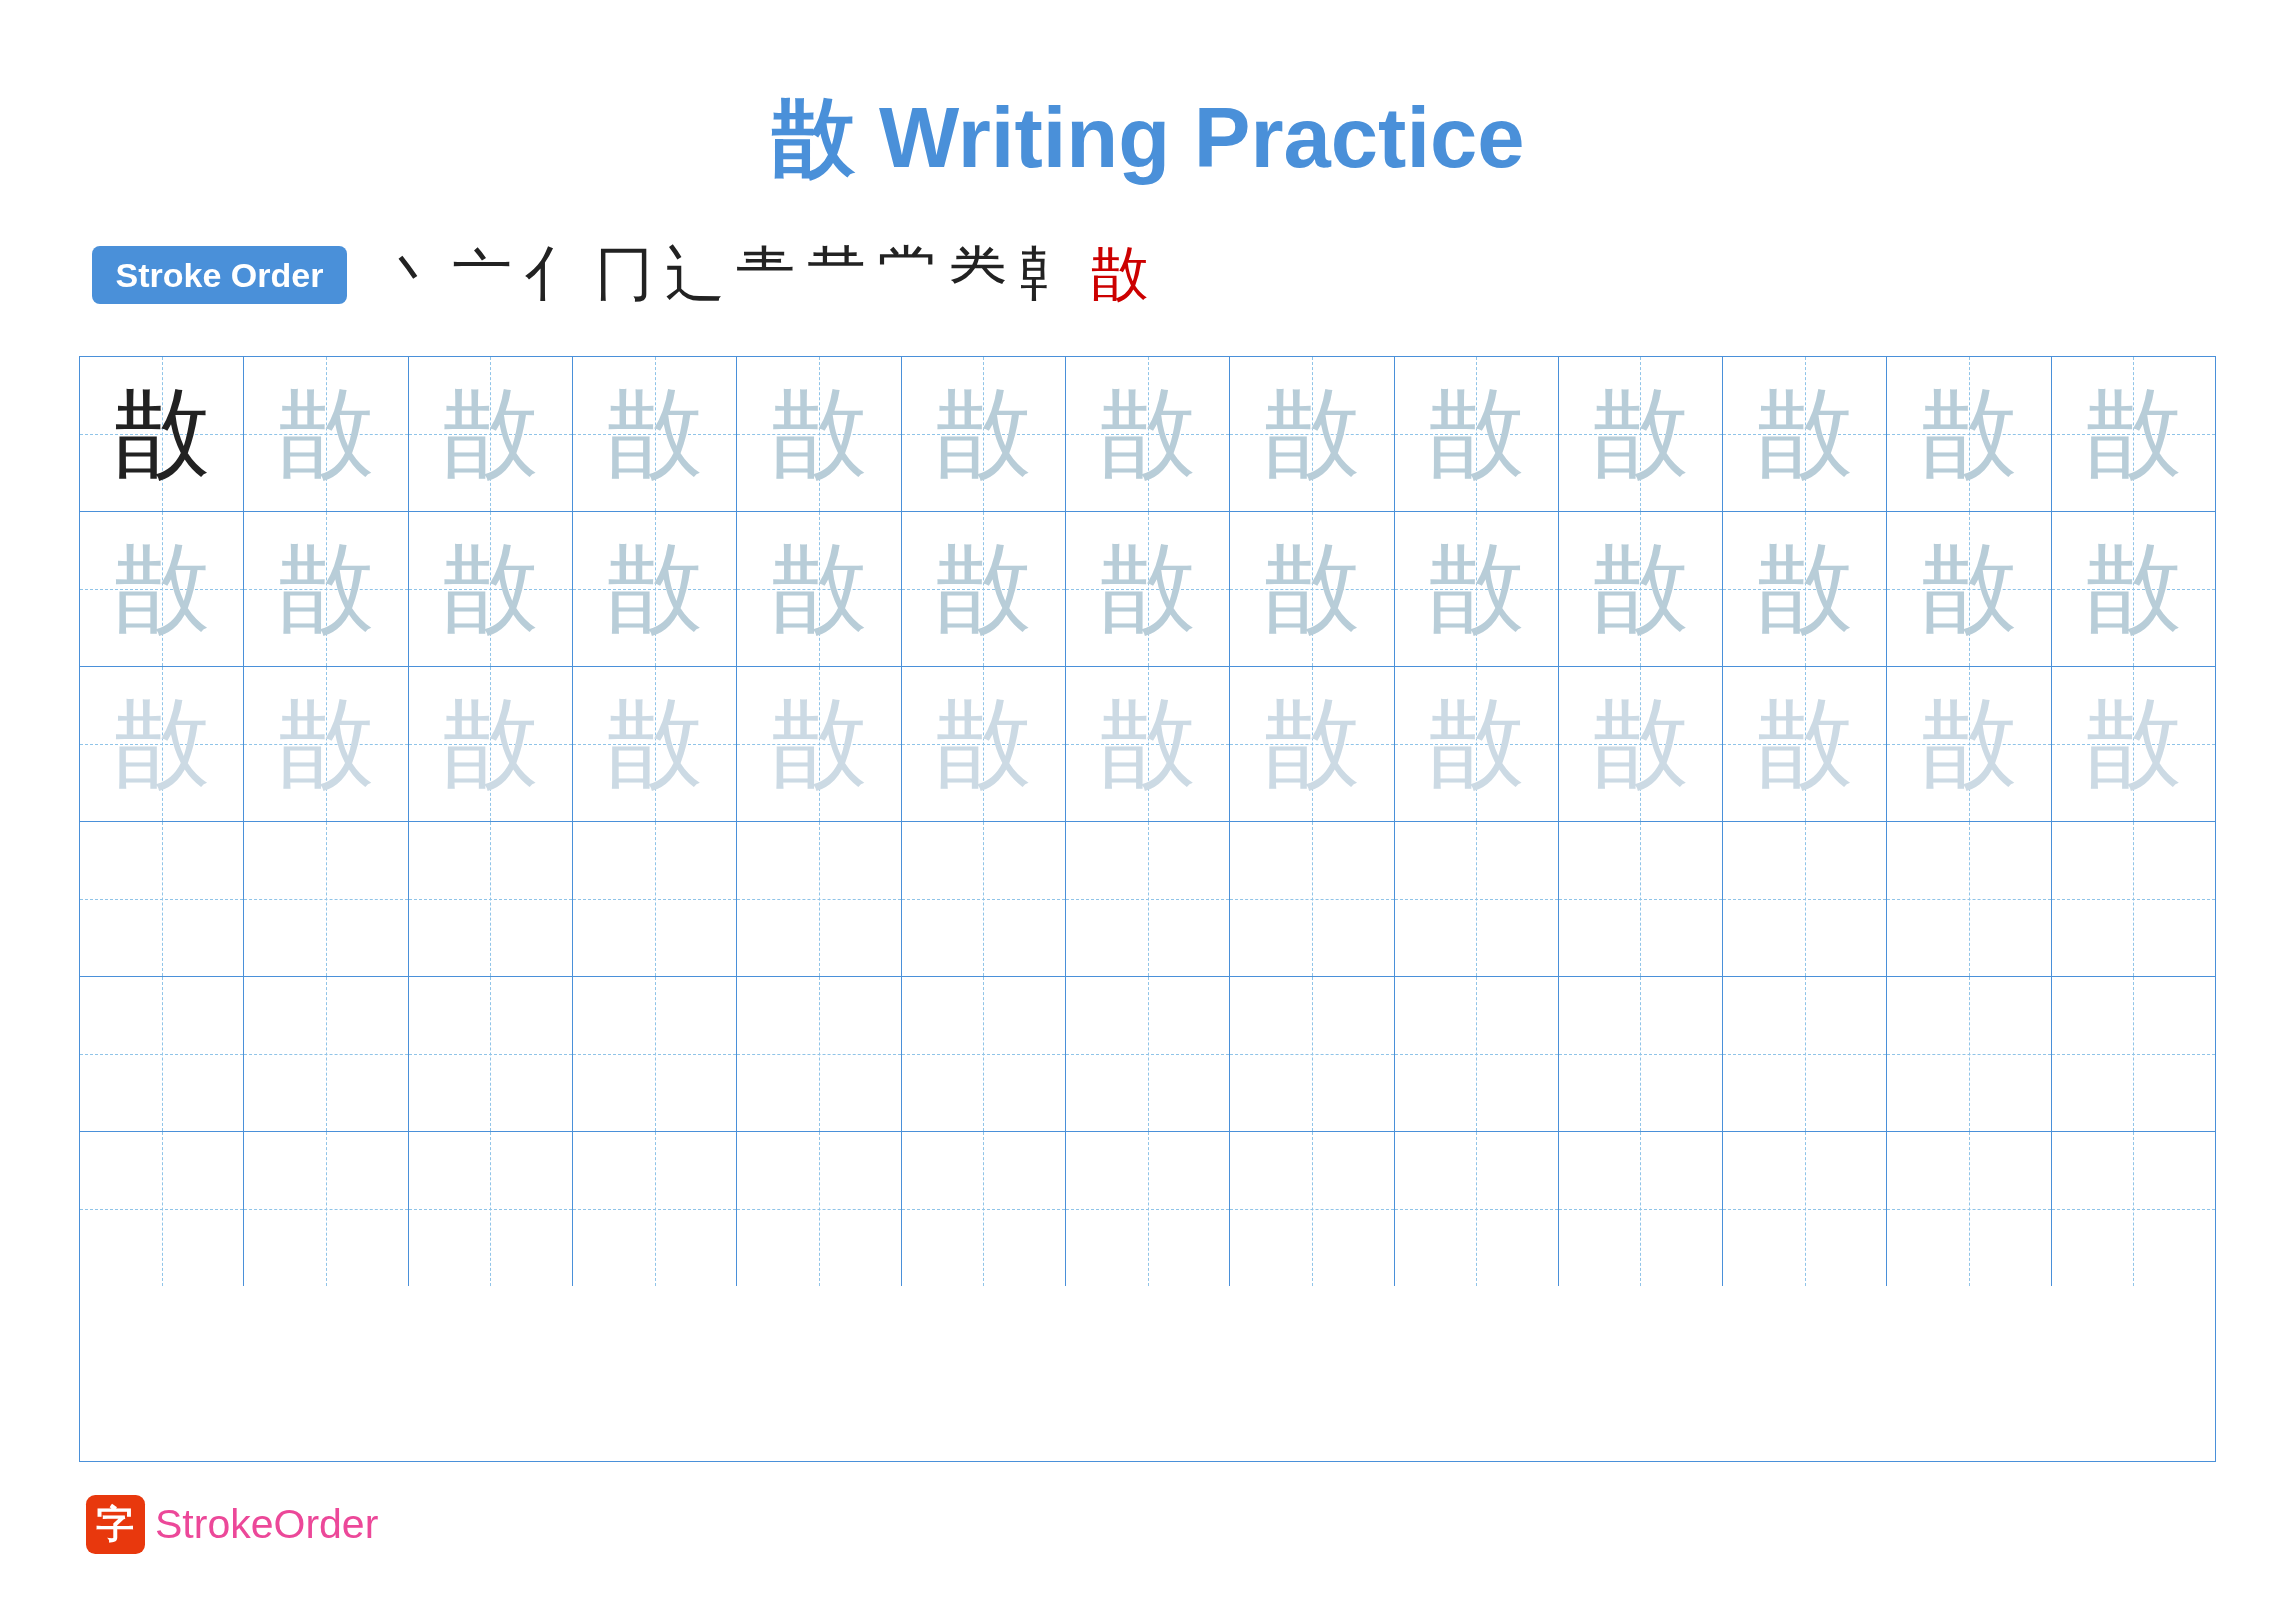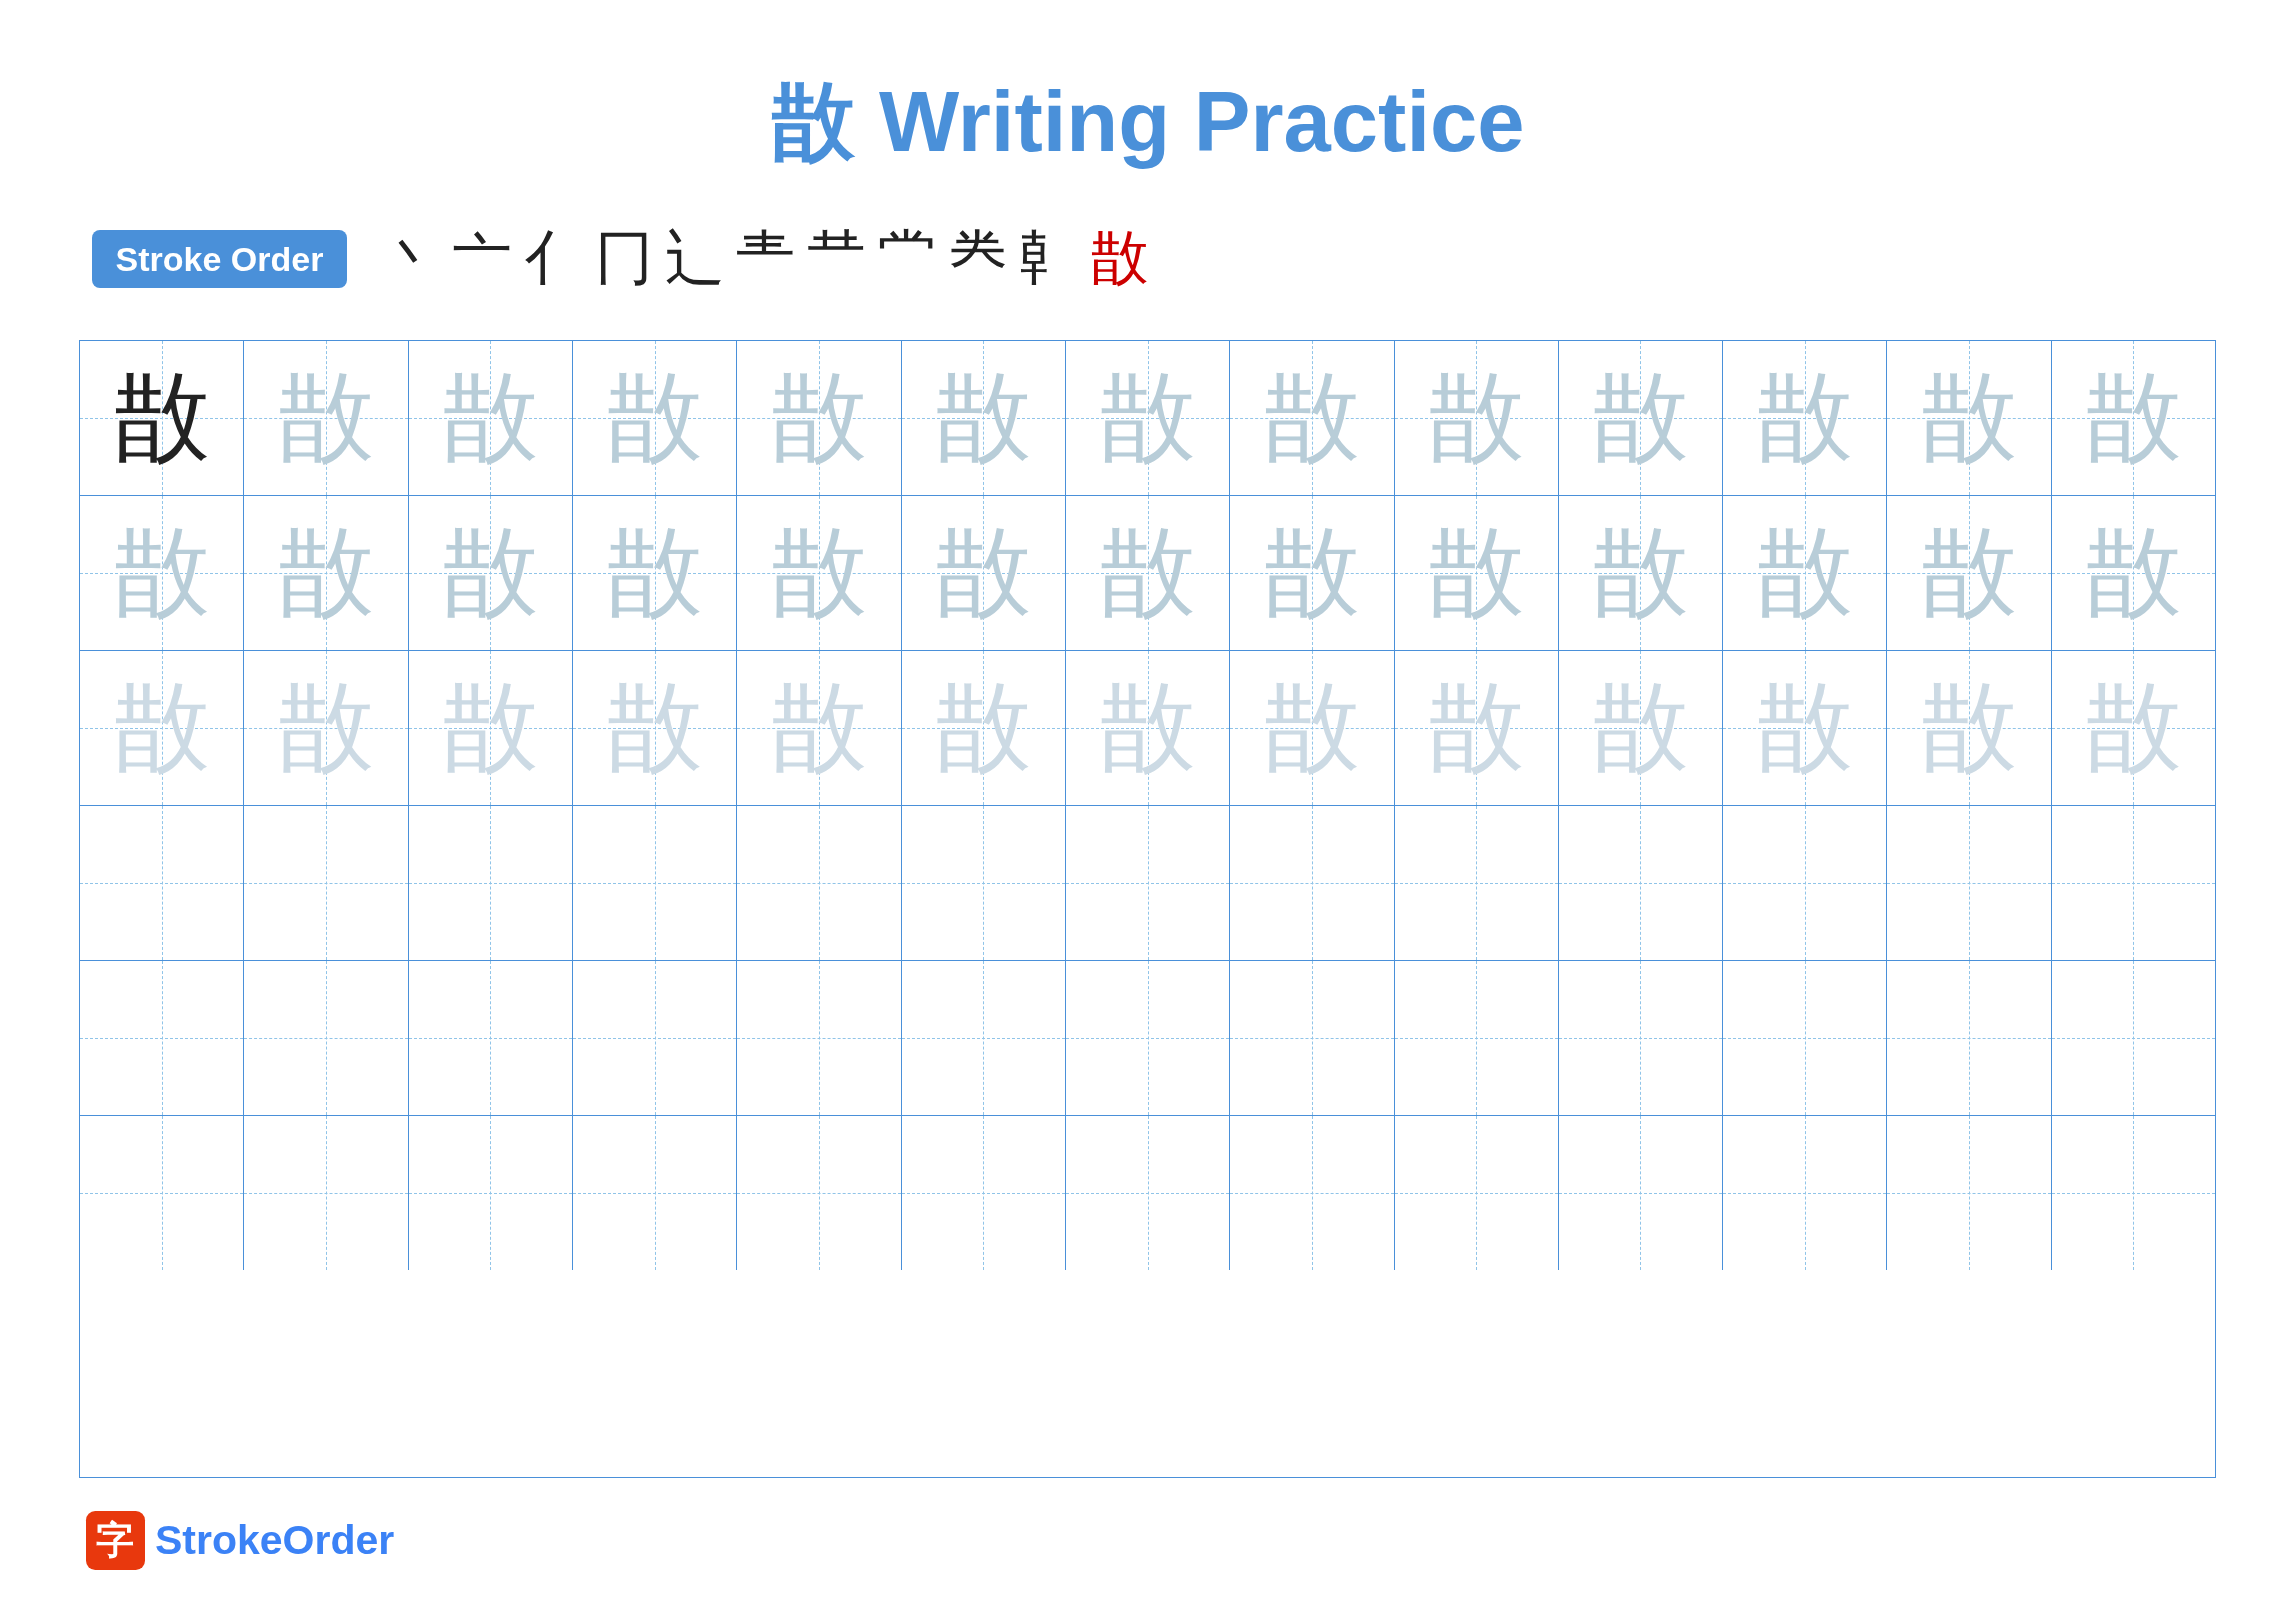--- a/index.html
+++ b/index.html
@@ -8,21 +8,21 @@
       font-family: Arial, sans-serif;
       width: 2295px;
       height: 1622px;
       position: relative;
       overflow: hidden;
     }
 
     .page {
       width: 100%;
       height: 100%;
-      padding: 52px 79px;
+      padding: 68px 79px;
       display: flex;
       flex-direction: column;
       align-items: center;
     }
 
     .title {
       font-size: 85px;
       color: #4A90D9;
       font-weight: bold;
       margin-bottom: 39px;
@@ -157,22 +157,22 @@
       align-items: center;
       justify-content: center;
       color: white;
       font-size: 38px;
       font-family: serif;
       font-weight: bold;
     }
 
     .footer-logo-text {
       font-size: 41px;
-      font-weight: bold;
-      color: #3b82f6;
+      font-weight: normal;
+      color: #ec4899;
     }
   </style>
 </head>
 <body>
 
 <div class="page">
 
   <h1 class="title">㪚 Writing Practice</h1>
 
   <div class="stroke-order-row">

